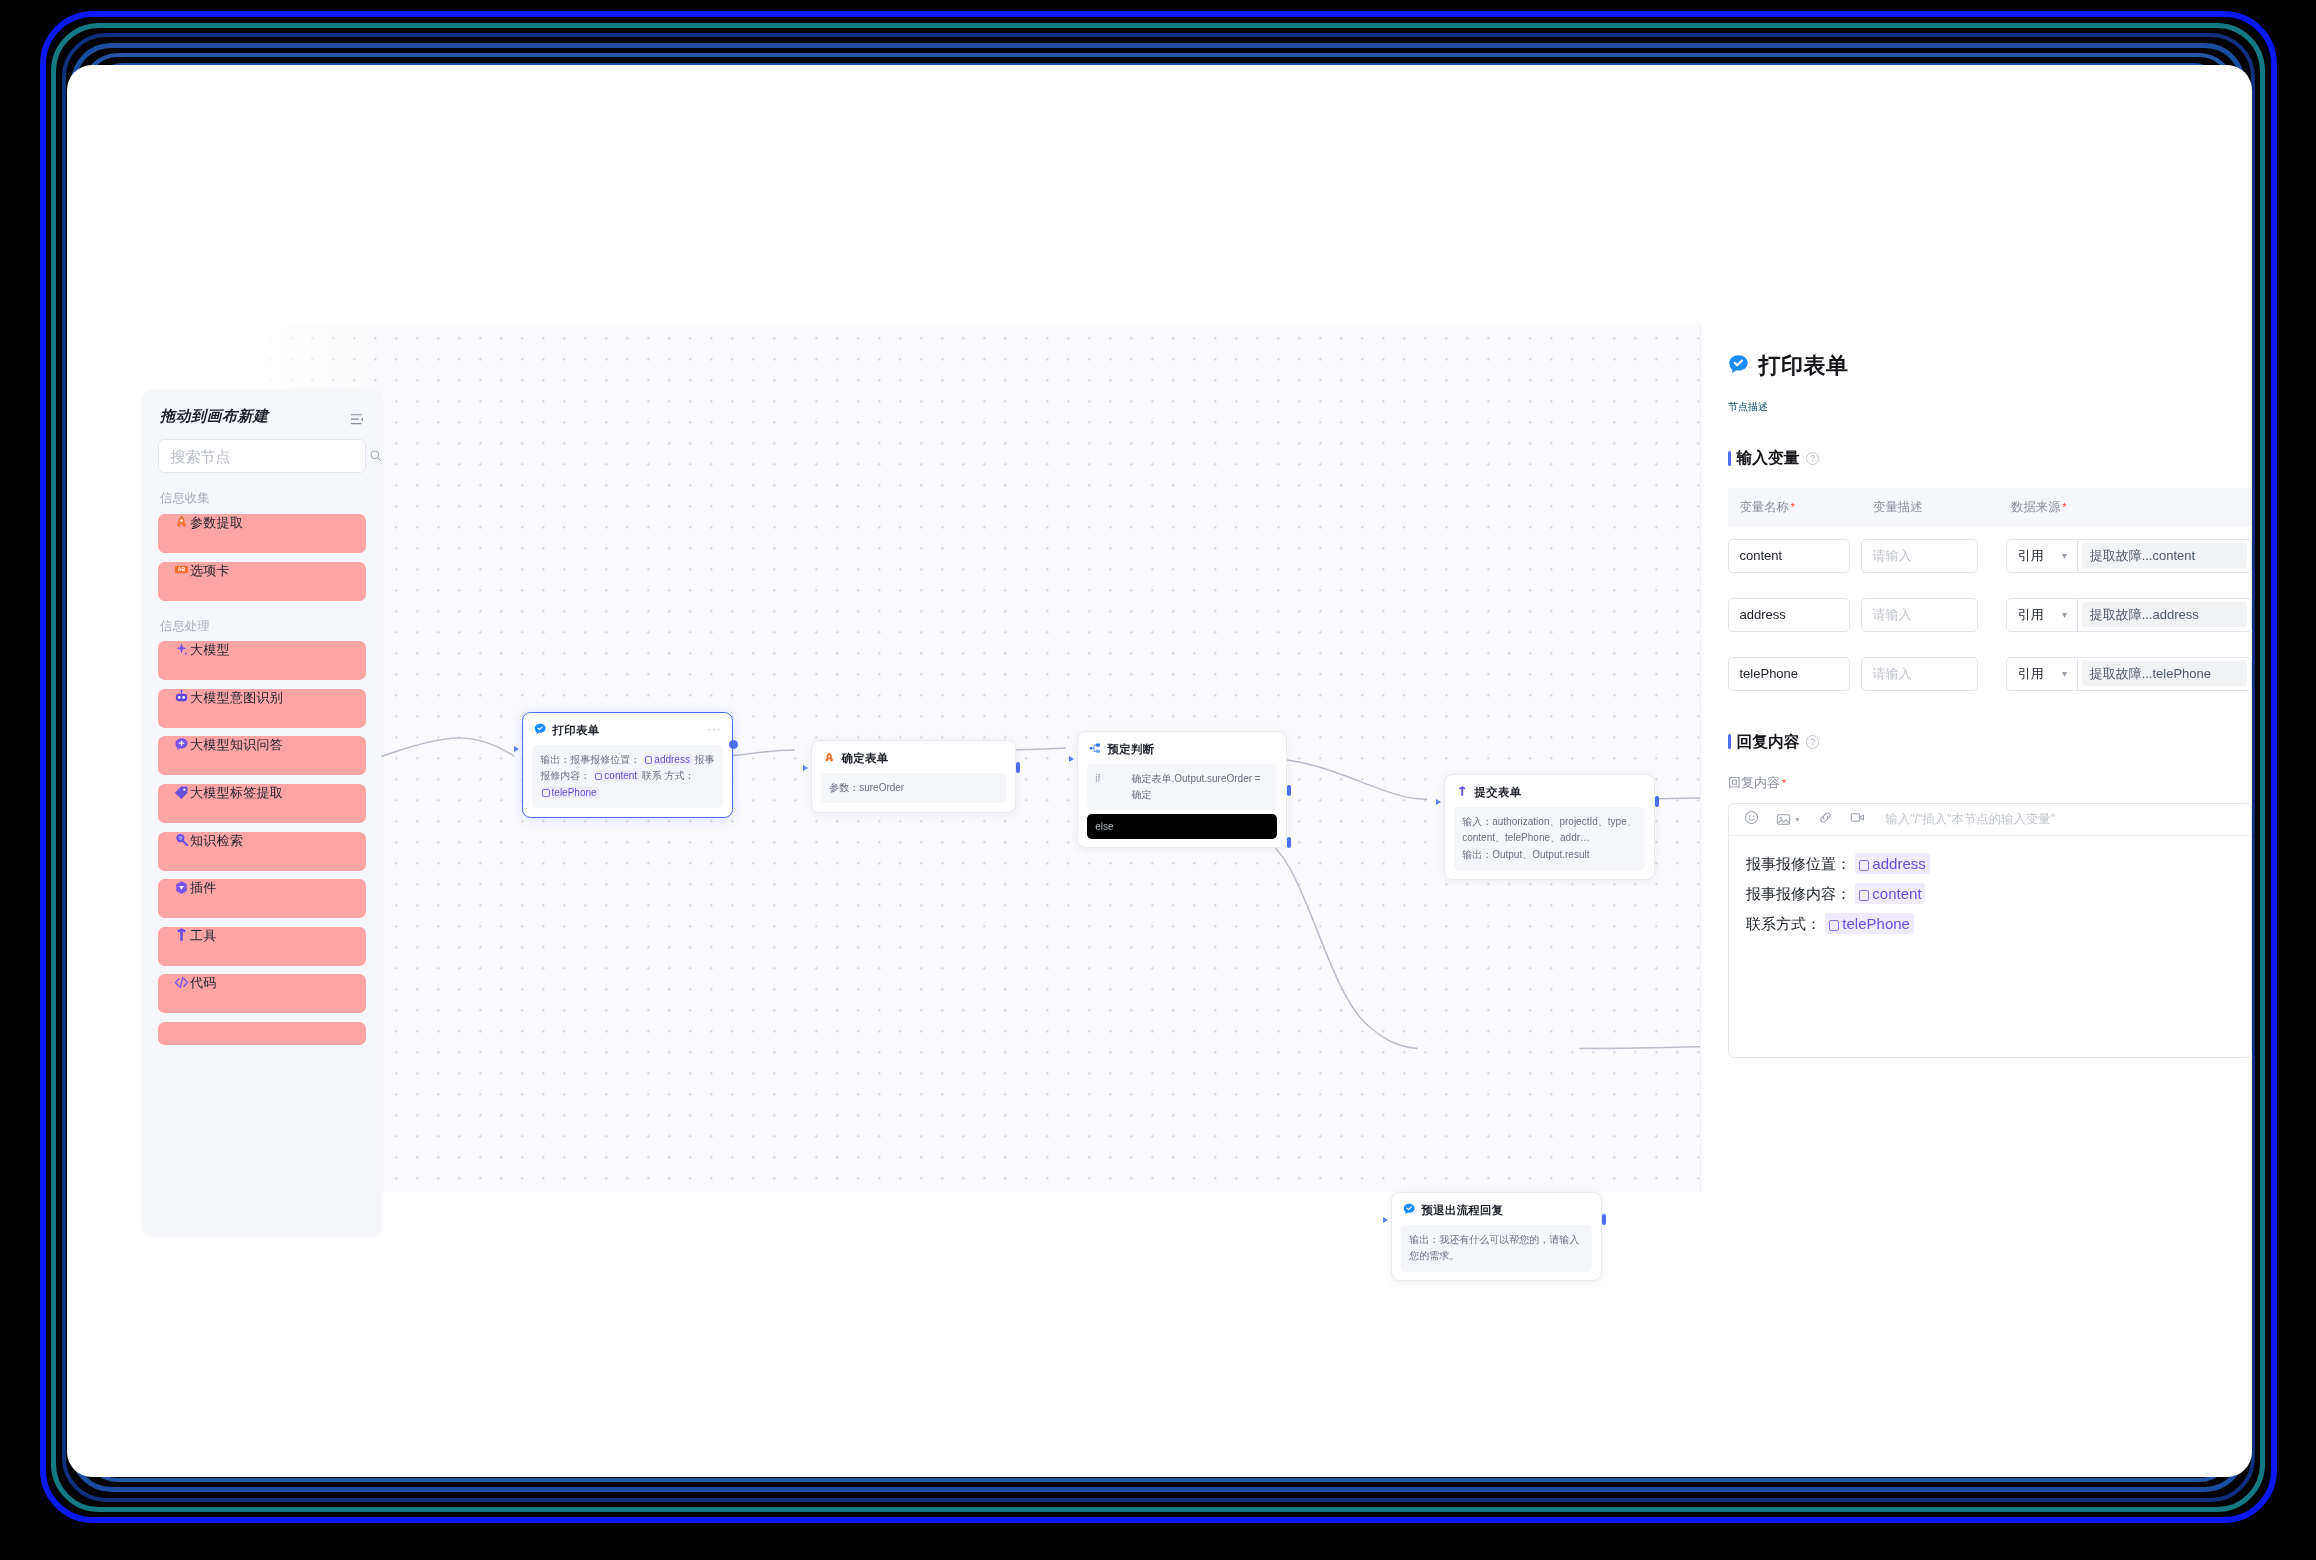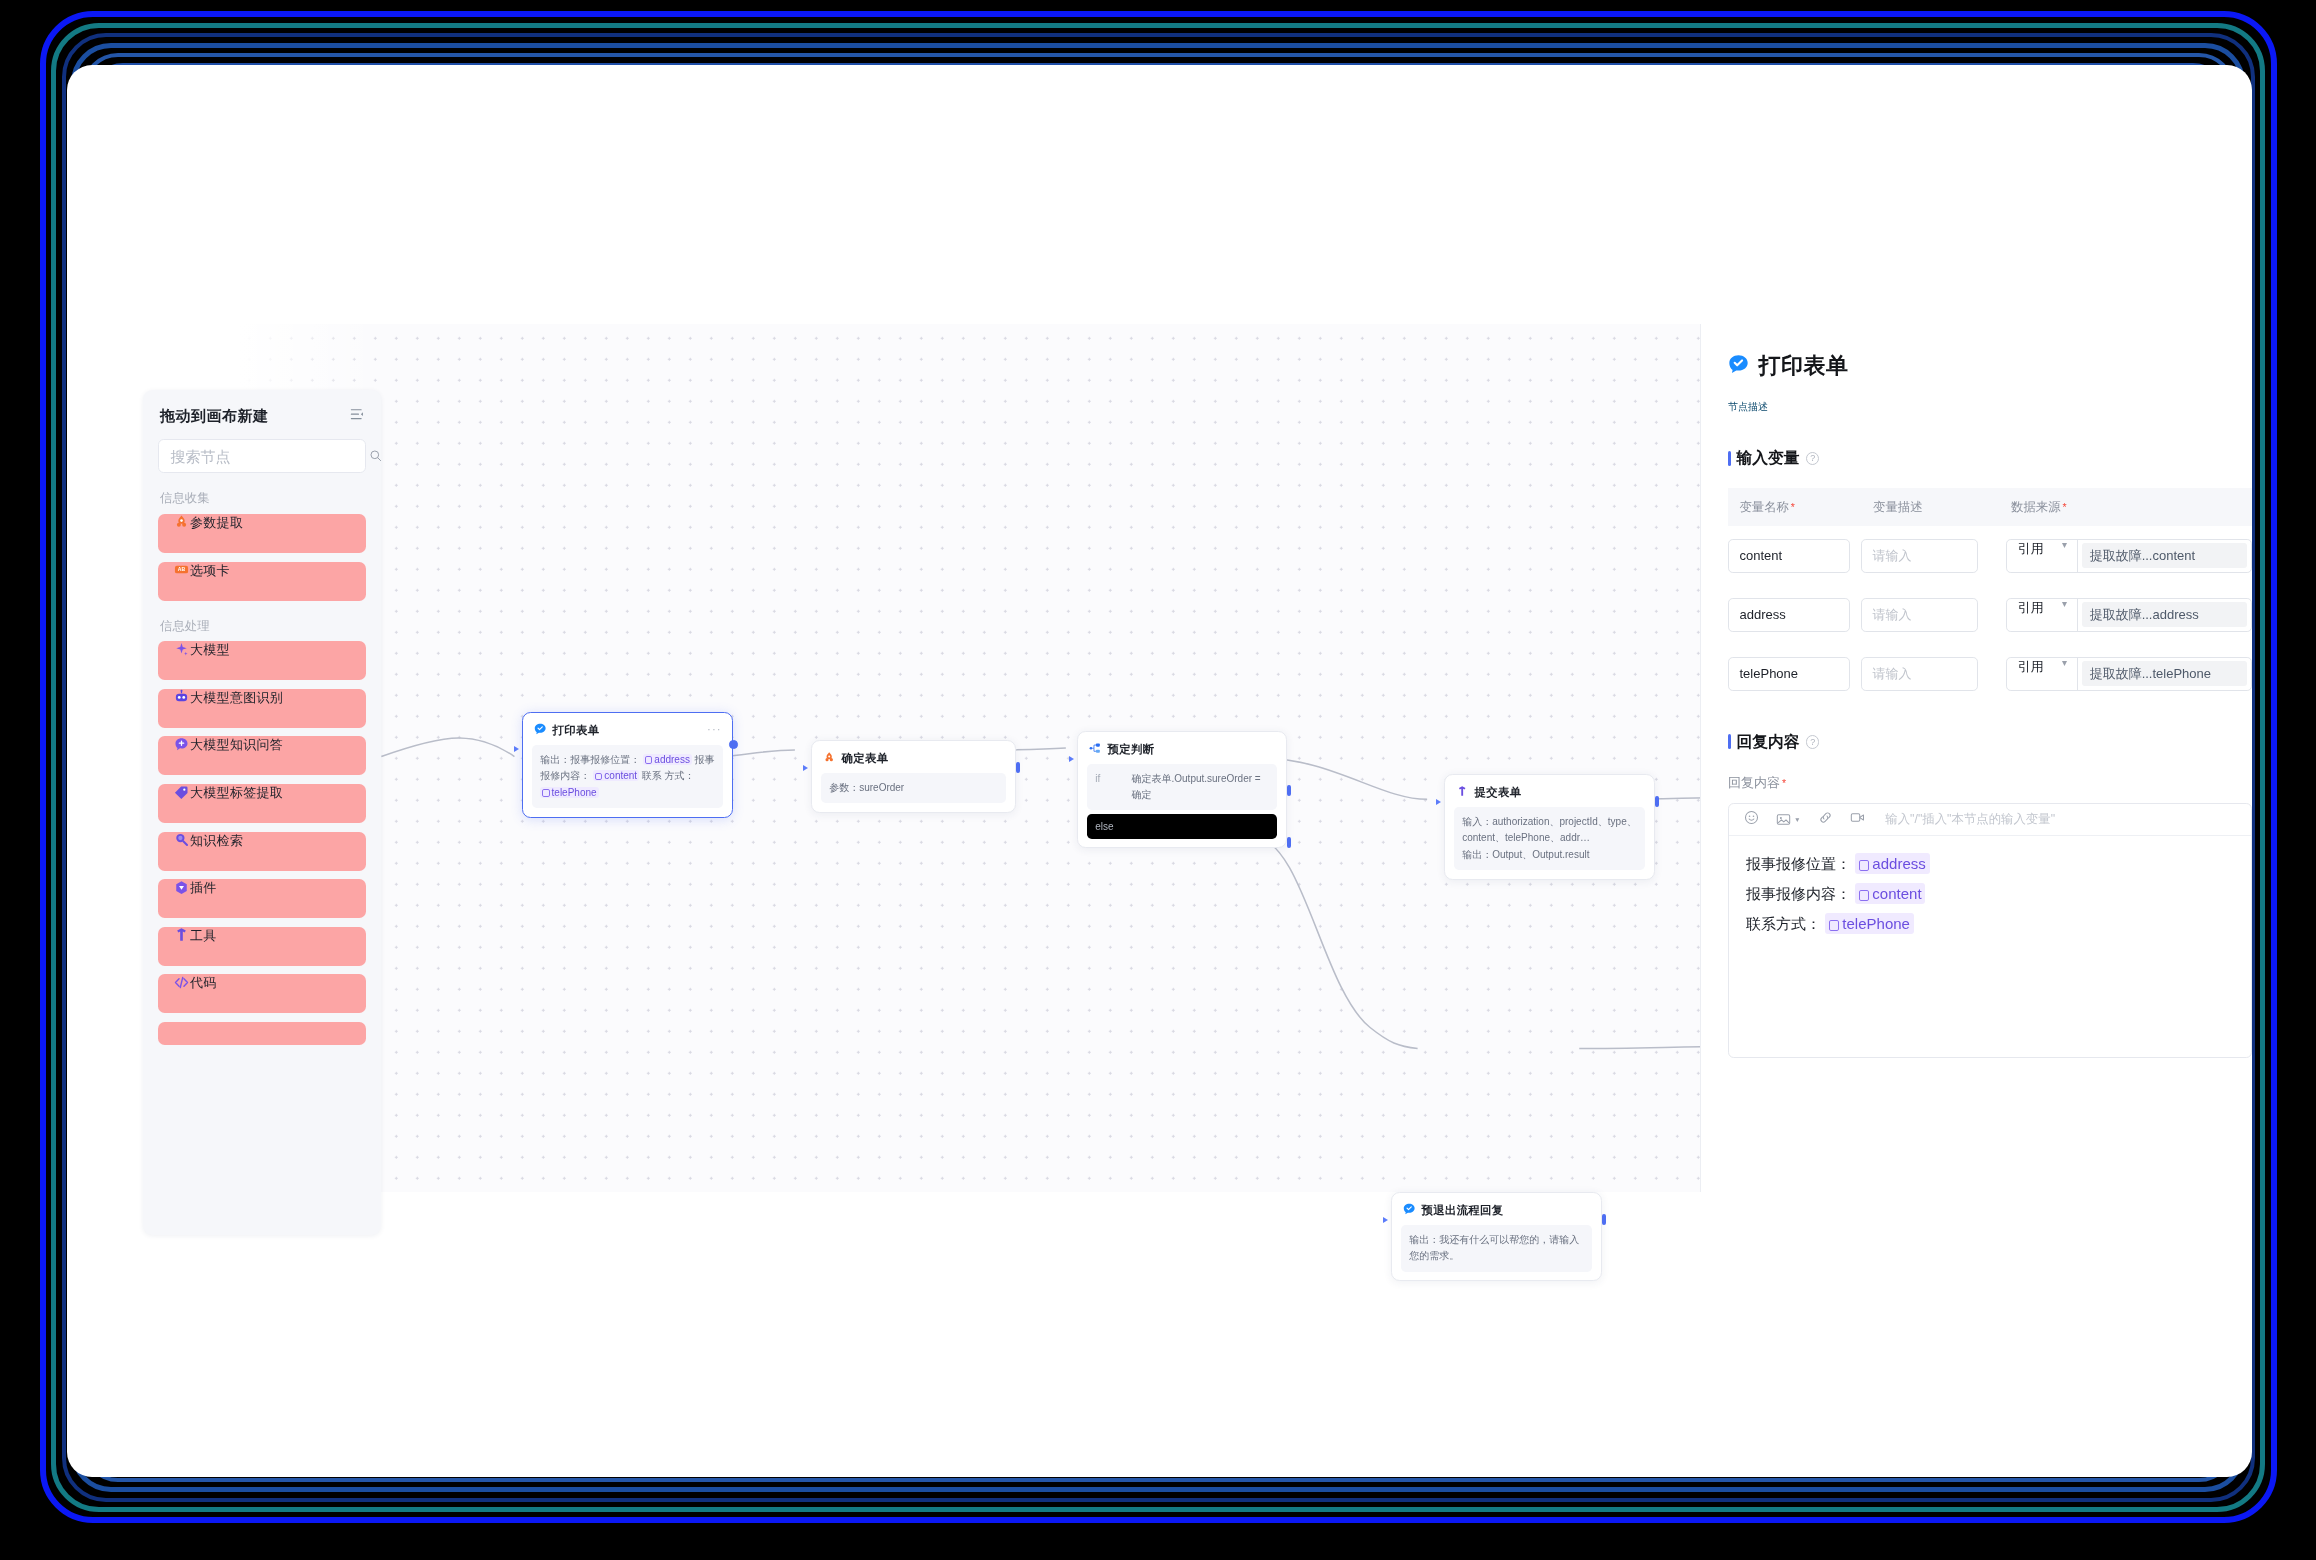--- a/index.html
+++ b/index.html
@@ -93,22 +93,23 @@
     position: absolute;
     left: 76px; top: 325px;
     width: 238px; height: 845px;
     background: #f6f7fa;
     border-radius: 9.5px;
     box-shadow: 0 1px 5.7px rgba(30,40,80,.07);
     overflow: hidden;
     z-index: 6;
   }
   #palette-header {
-    display: flex; align-items: flex-start; justify-content: space-between;
+    display: flex; align-items: flex-end; justify-content: space-between;
     padding: 17px 17px 9.5px 17px;
+    font-style: italic;
   }
   #palette-title { font-size: 15px; color: #1d2129; font-weight: 600; letter-spacing: 0.5px; }
   #palette-collapse { color: #86909c; font-size: 14.3px; line-height: 1; display:flex; align-items:center; }
   .search-box {
     margin: 3.8px 15px 0 15px;
     height: 34px;
     background: #fff;
     border: 1px solid #e6e8ef;
     border-radius: 5.7px;
     display: flex; align-items: center;
@@ -239,21 +240,21 @@
   .t-input {
     height: 34px; border: 1px solid #e1e4ea; border-radius: 4.8px;
     display: flex; align-items: center; padding: 0 10.5px;
     font-size: 13px; color: #1d2129; background: #fff;
   }
   .t-input.ph { color: #c0c4cc; }
   .w-name { width: 133px; margin-right: 11.4px; }
   .w-desc { width: 128px; margin-right: 28px; }
   .src-group { display: flex; align-items: stretch; border: 1px solid #e1e4ea; border-radius: 4.8px; height: 34px; overflow: hidden; }
   .src-sel {
-    width: 78px; display: flex; justify-content: space-between;
+    width: 78px; display: flex; align-items: center; justify-content: space-between;
     padding: 0 8.6px 0 10.5px; font-size: 13px; color: #1d2129;
     border-right: 1px solid #e1e4ea;
   }
   .chev { color: #9aa0ab; font-size: 8.6px; }
   .src-val {
     width: 186px; display: flex; align-items: center; padding: 0 7.6px;
     font-size: 13px; color: #4e5969; background: #f2f3f5; margin: 3.8px;
     border-radius: 2.9px; white-space: nowrap; overflow: hidden;
   }
   #reply-label { margin: 21px 27px 0 27px; font-size: 13px; color: #8a909c; }

